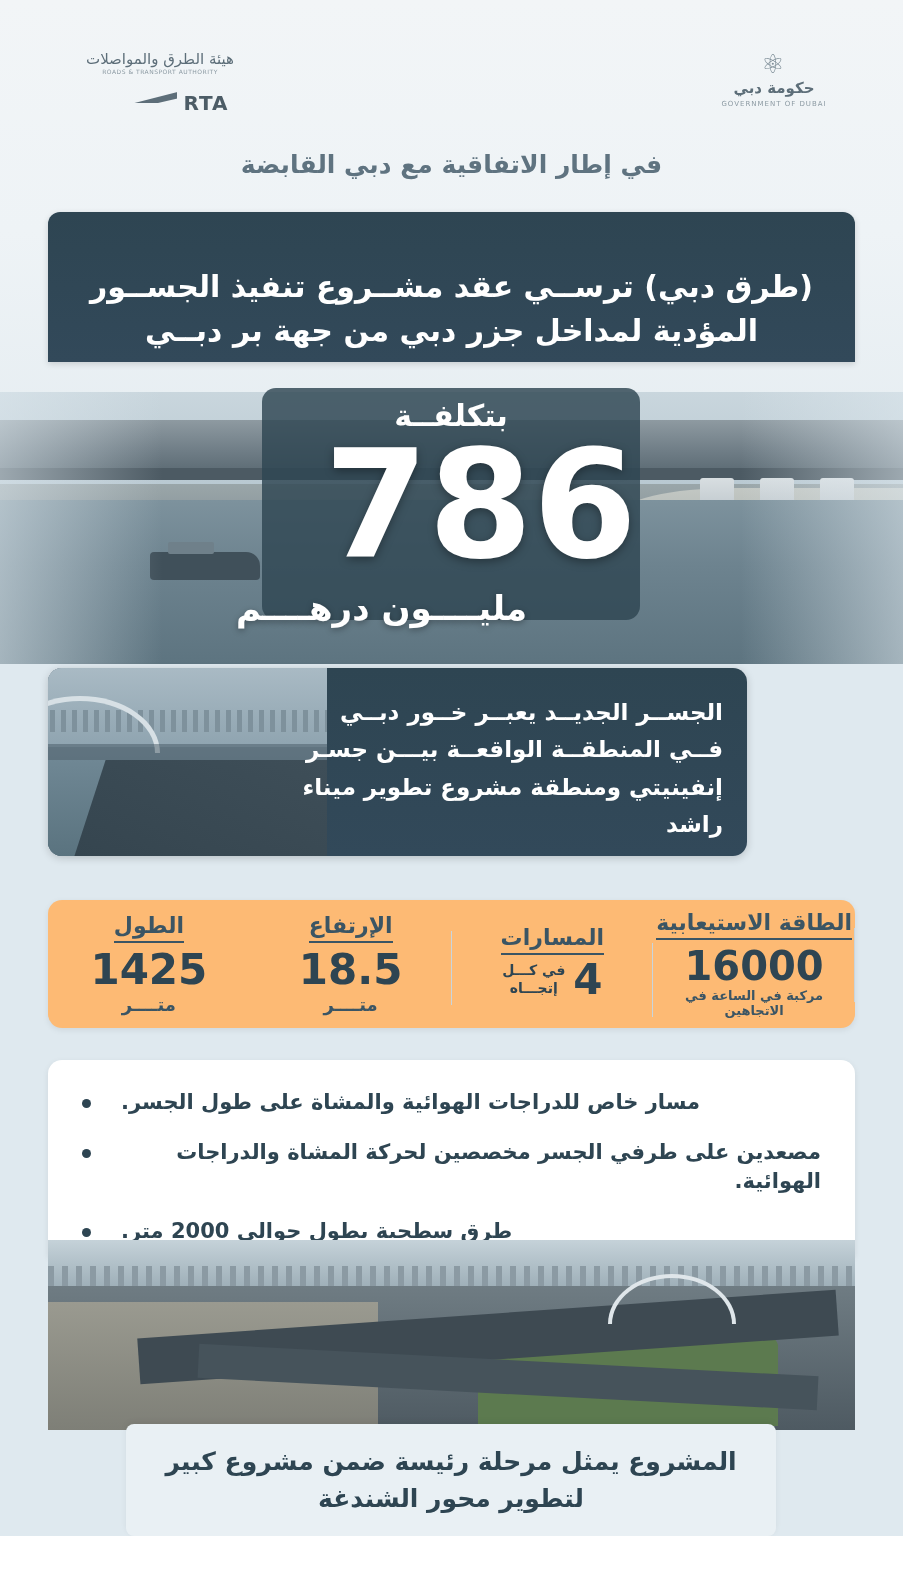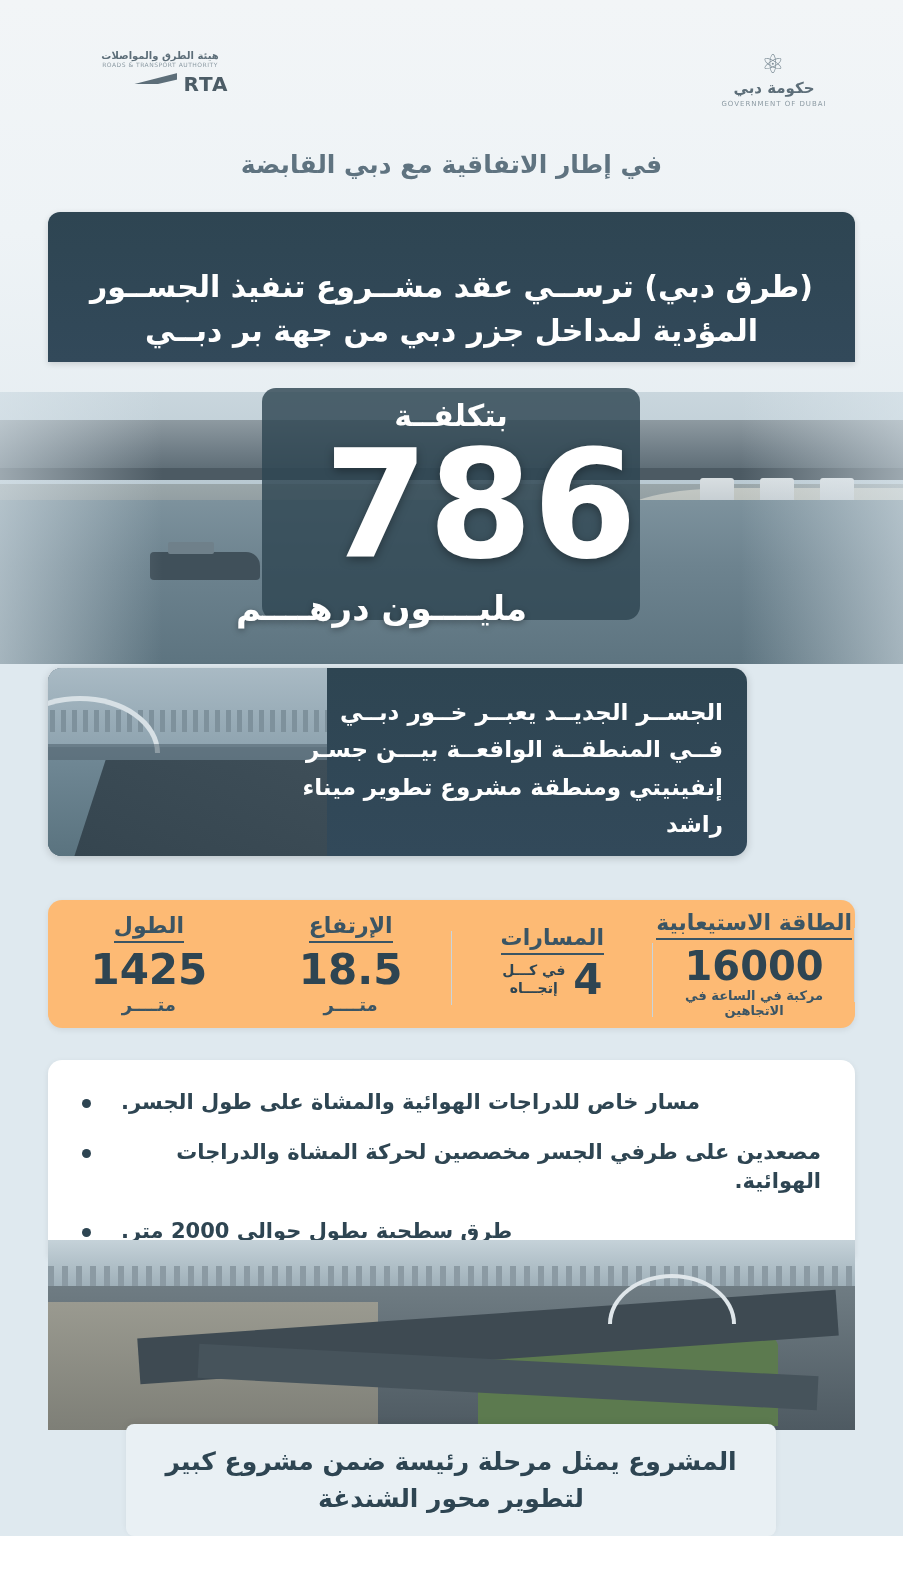--- a/index.html
+++ b/index.html
@@ -32,24 +32,24 @@
   .logo-dubai .ar{
     font-size:15px;font-weight:bold;color:#5d6e79;margin-top:2px;
   }
   .logo-dubai .en{
     font-size:7px;letter-spacing:1px;color:#8c9aa3;margin-top:3px;
   }
   .logo-rta{
     position:absolute;left:70px;top:2px;width:180px;height:56px;
     color:#5d6e79;text-align:center;
   }
-  .logo-rta .ar{font-size:10px;font-weight:bold;letter-spacing:.5px;}
+  .logo-rta .ar{font-size:15px;font-weight:normal;letter-spacing:.5px;}
   .logo-rta .en{font-size:6px;letter-spacing:.5px;color:#8c9aa3;}
   .logo-rta .mark{
-    margin-top:4px;display:flex;align-items:center;justify-content:center;gap:6px;
+    margin-top:16px;display:flex;align-items:center;justify-content:center;gap:6px;
   }
   .logo-rta .mark .swoosh{
     width:86px;height:22px;
     background:linear-gradient(180deg,#5d6e79 0%,#5d6e79 48%,transparent 48%);
     clip-path:polygon(0% 100%,100% 0%,100% 30%,22% 100%);
   }
   .logo-rta .mark .rta-txt{font-size:20px;font-weight:bold;color:#4c5c66;letter-spacing:1px;}
 
   .sub-head{
     position:absolute;top:150px;left:0;width:903px;

